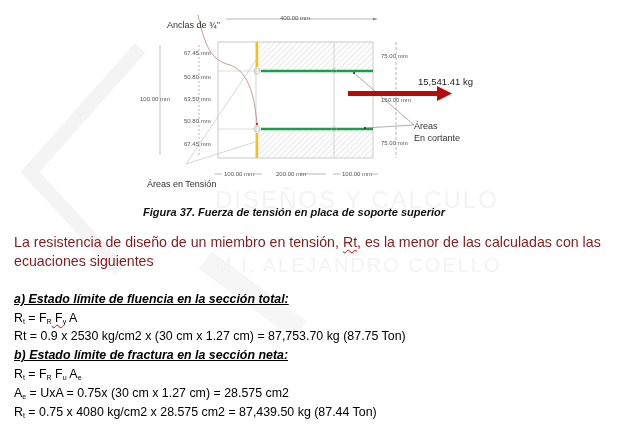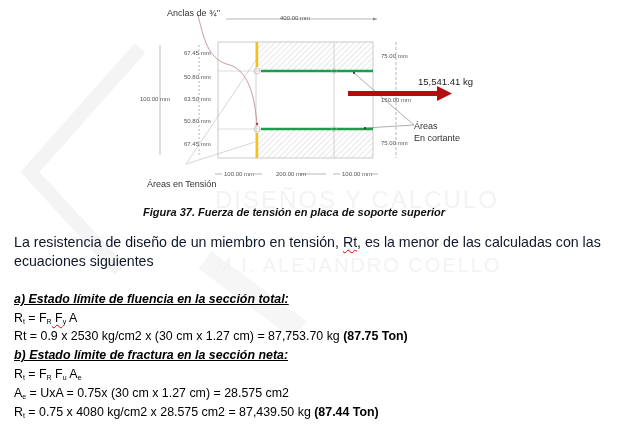--- a/index.html
+++ b/index.html
@@ -5,26 +5,26 @@
   html, body { margin:0; padding:0; background:#ffffff; }
   body { width:632px; height:430px; position:relative; overflow:hidden; font-family:"Liberation Sans", sans-serif; color:#000; }
   .abs { position:absolute; }
   .watermark-chevron { position:absolute; left:0; top:0; pointer-events:none; }
   .wm-text { position:absolute; color:#f3f3f3; font-family:"Liberation Sans", sans-serif; letter-spacing:2px; white-space:nowrap; }
   .figure { position:absolute; left:0; top:0; width:632px; height:200px; }
   .dim { font-size:6px; color:#555; white-space:nowrap; }
   .lbl { font-size:9px; color:#333; white-space:nowrap; font-family:"Liberation Sans", sans-serif; }
   .force { font-size:9.5px; color:#222; white-space:nowrap; }
   .caption { position:absolute; left:143px; top:206px; font-size:11px; font-weight:bold; font-style:italic; color:#111; white-space:nowrap; }
-  .para { position:absolute; left:14px; top:233px; width:610px; font-size:14.2px; line-height:19px; color:#0f172a; }
+  .para { position:absolute; left:14px; top:233px; width:610px; font-size:14.2px; line-height:19px; color:#7f1d1d; }
   .spell { text-decoration: underline wavy #d00; text-decoration-thickness:1px; text-underline-offset:2px; }
   .calc { position:absolute; left:14px; font-family:"Liberation Sans", sans-serif; font-size:12.4px; color:#000; white-space:nowrap; }
   .heading { font-weight:bold; font-style:italic; text-decoration:underline; }
   sub { font-size:7px; vertical-align:-2px; }
-  b { font-weight:bold; }
+  b { font-weight:normal; }
 </style>
 </head>
 <body>
 
 <svg class="watermark-chevron" width="632" height="430">
   <polyline points="140,48 30,172 120,270" fill="none" stroke="#f4f4f4" stroke-width="14"></polyline>
   <line x1="205" y1="260" x2="300" y2="330" stroke="#f6f6f6" stroke-width="22"></line>
 </svg>
 <div class="wm-text" style="left:215px; top:186px; font-size:24px;text-align:center;">DISEÑOS Y CALCULO</div>
 <div class="wm-text" style="left:215px; top:238px; font-size:20px;margin-top:16px;">M.I. ALEJANDRO COELLO</div>
@@ -82,21 +82,21 @@
     <rect x="348" y="91" width="90" height="5" fill="#b50d0d"></rect>
     <polygon points="437,86 452,93.5 437,101" fill="#b50d0d"></polygon>
 
     <line x1="215" y1="174" x2="222" y2="174" stroke="#888" stroke-width="0.6"></line>
     <line x1="254" y1="174" x2="262" y2="174" stroke="#888" stroke-width="0.6"></line>
     <line x1="300" y1="174" x2="326" y2="174" stroke="#888" stroke-width="0.6"></line>
     <line x1="333" y1="174" x2="340" y2="174" stroke="#888" stroke-width="0.6"></line>
     <line x1="371" y1="174" x2="378" y2="174" stroke="#888" stroke-width="0.6"></line>
   </svg>
 
-  <div class="abs lbl" style="left:167px; top:8px;">Anclas de ¾’’</div>
+  <div class="abs lbl" style="left:167px; top:20px;">Anclas de ¾’’</div>
   <div class="abs dim" style="left:280px; top:15px;">400.00 mm</div>
 
   <div class="abs dim" style="left:140px; top:96px;">100.00 mm</div>
   <div class="abs dim" style="left:184px; top:50px;">67.45 mm</div>
   <div class="abs dim" style="left:184px; top:74px;">50.80 mm</div>
   <div class="abs dim" style="left:184px; top:96px;">63.50 mm</div>
   <div class="abs dim" style="left:184px; top:118px;">50.80 mm</div>
   <div class="abs dim" style="left:184px; top:141px;">67.45 mm</div>
 
   <div class="abs dim" style="left:381px; top:53px;">75.00 mm</div>

